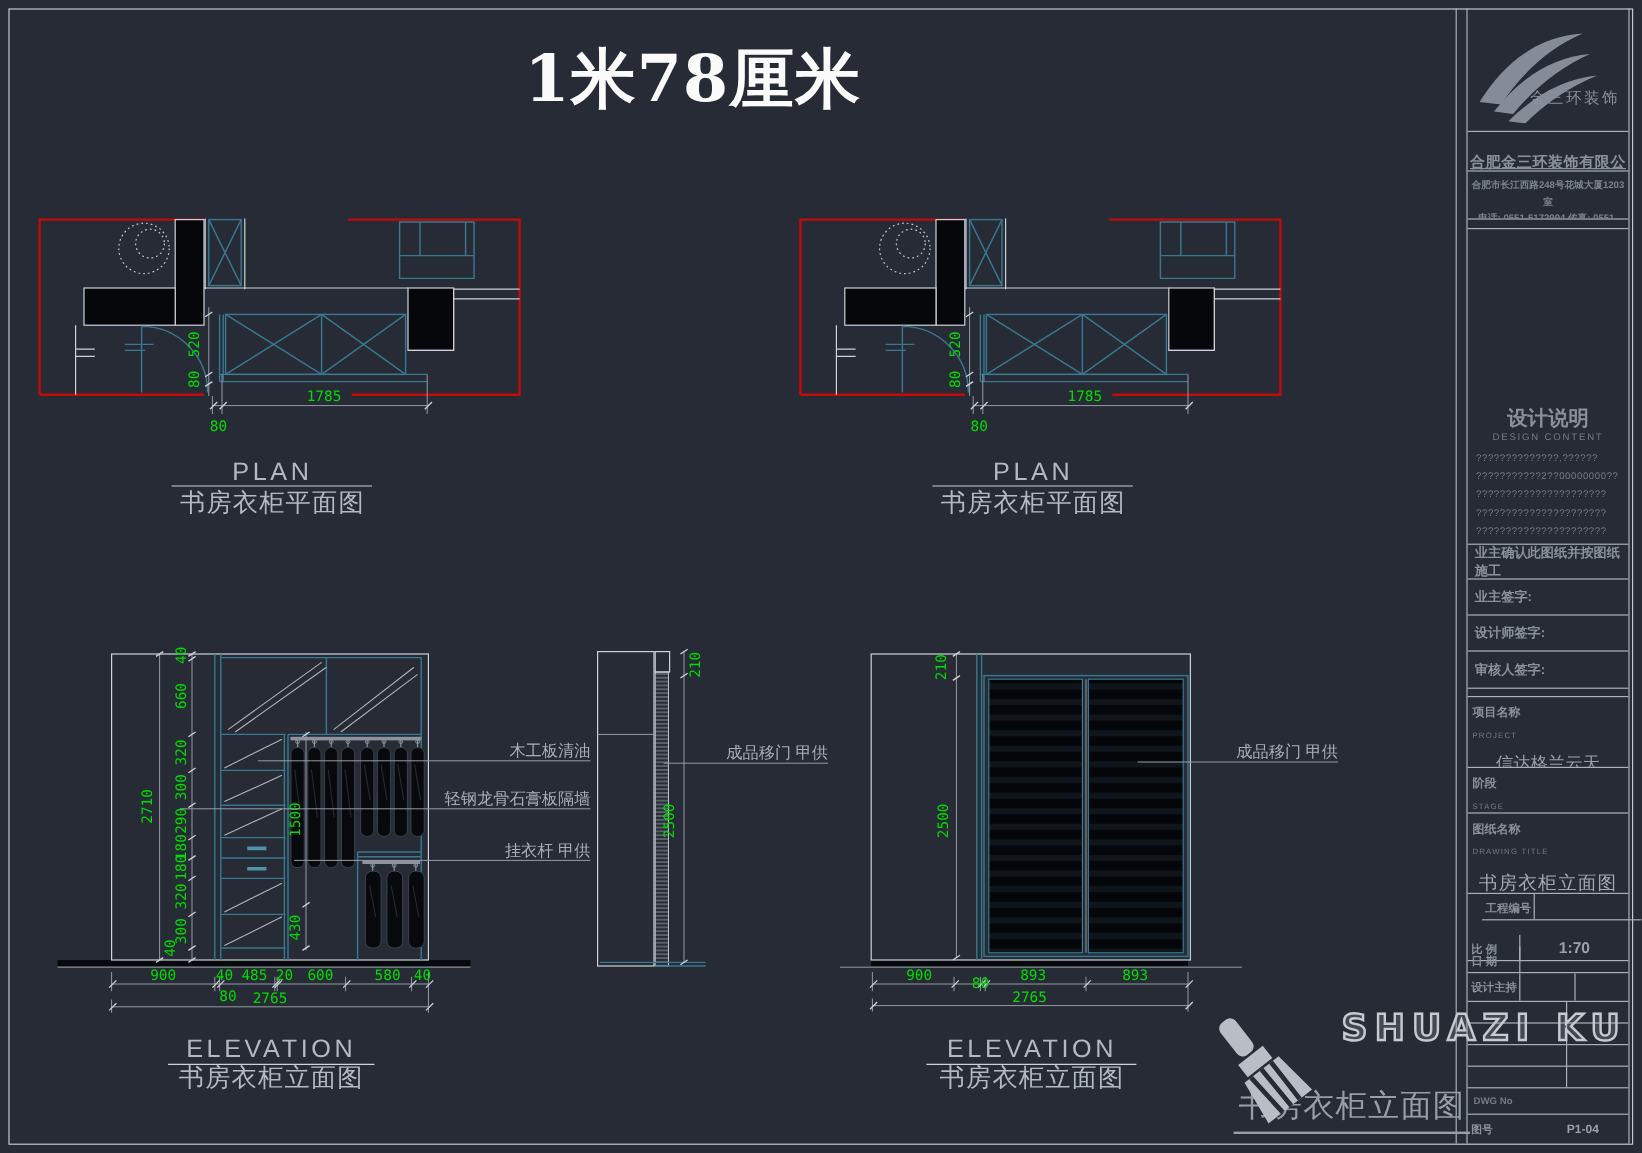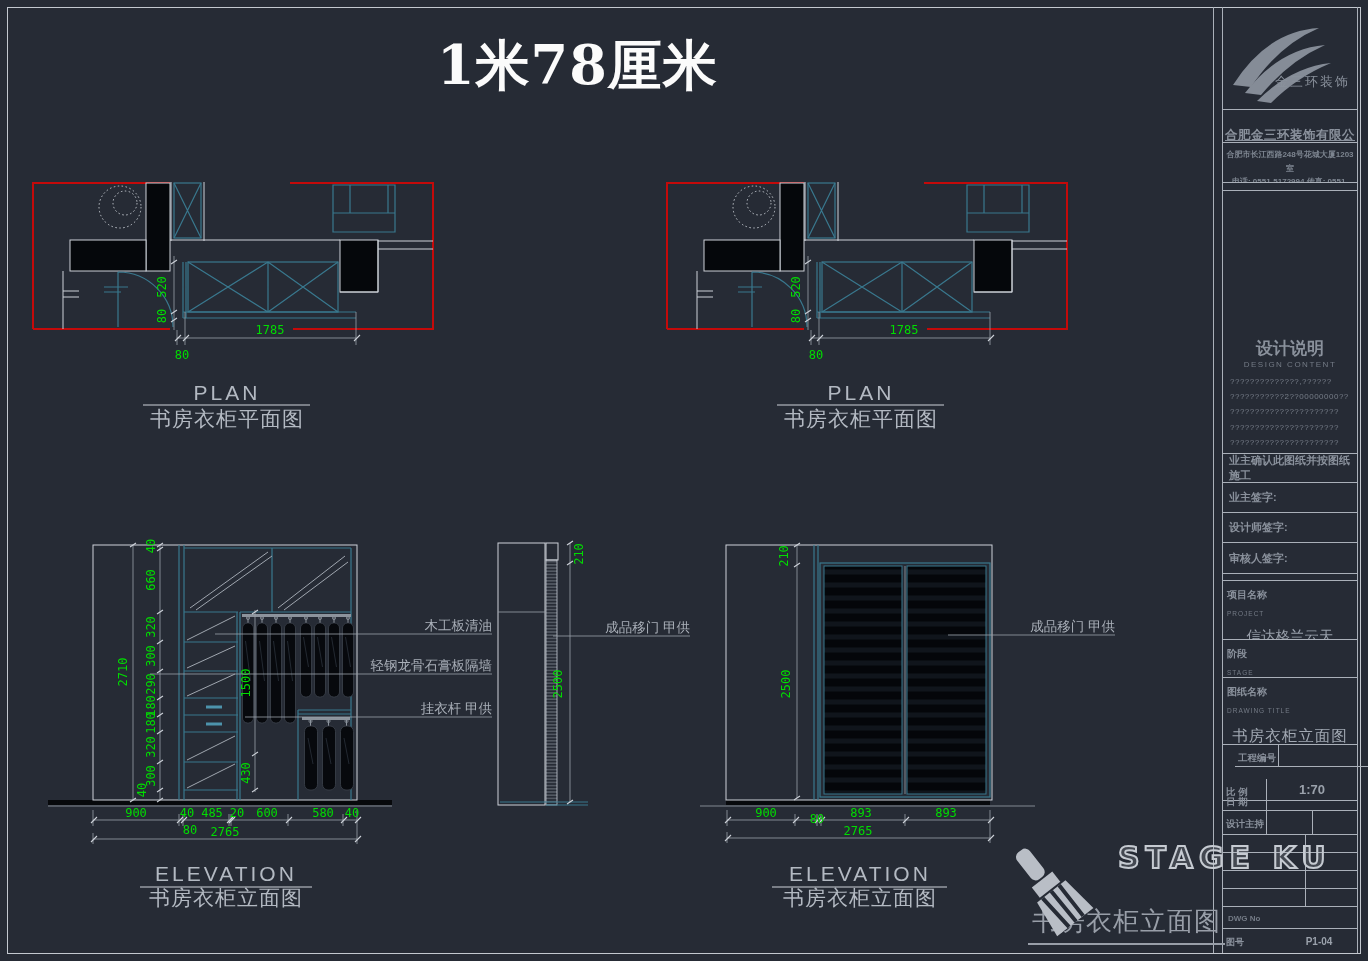--- a/index.html
+++ b/index.html
@@ -337,14 +337,14 @@
 
   <div class="wm-caption">书房衣柜立面图</div>
   <svg class="wm-brush" width="115" height="122">
     <g transform="rotate(-38 57 61)" fill="#b9bec6">
       <rect x="48" y="2" width="16" height="34" rx="6"></rect>
       <rect x="43" y="38" width="26" height="13"></rect>
       <polygon points="38,53 74,53 79,92 33,92"></polygon>
       <path d="M45 53 L48 92 M56 53 L57 92 M66 53 L66 92" stroke="#262b35" stroke-width="4" fill="none"></path>
     </g>
   </svg>
-  <div class="wm-en">STAGE KU</div>
+  <div class="wm-en">SHUAZI KU</div>
 </div>
 
 </body></html>

